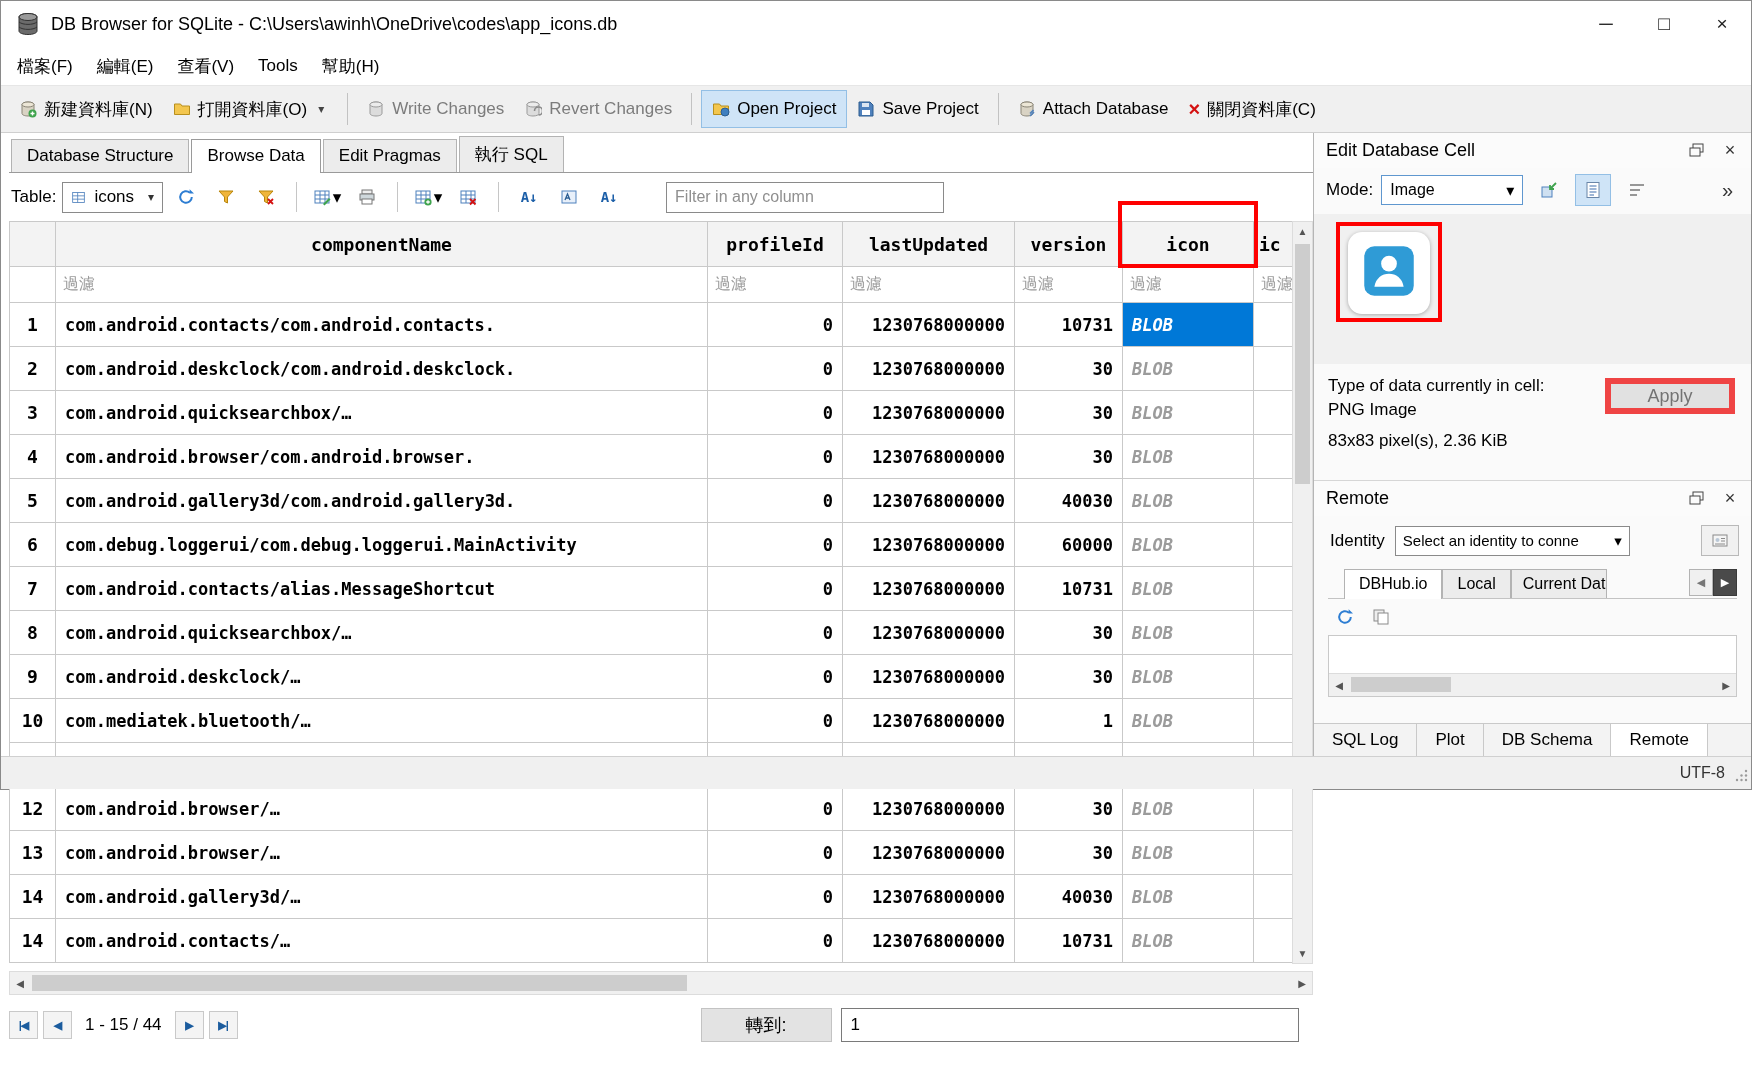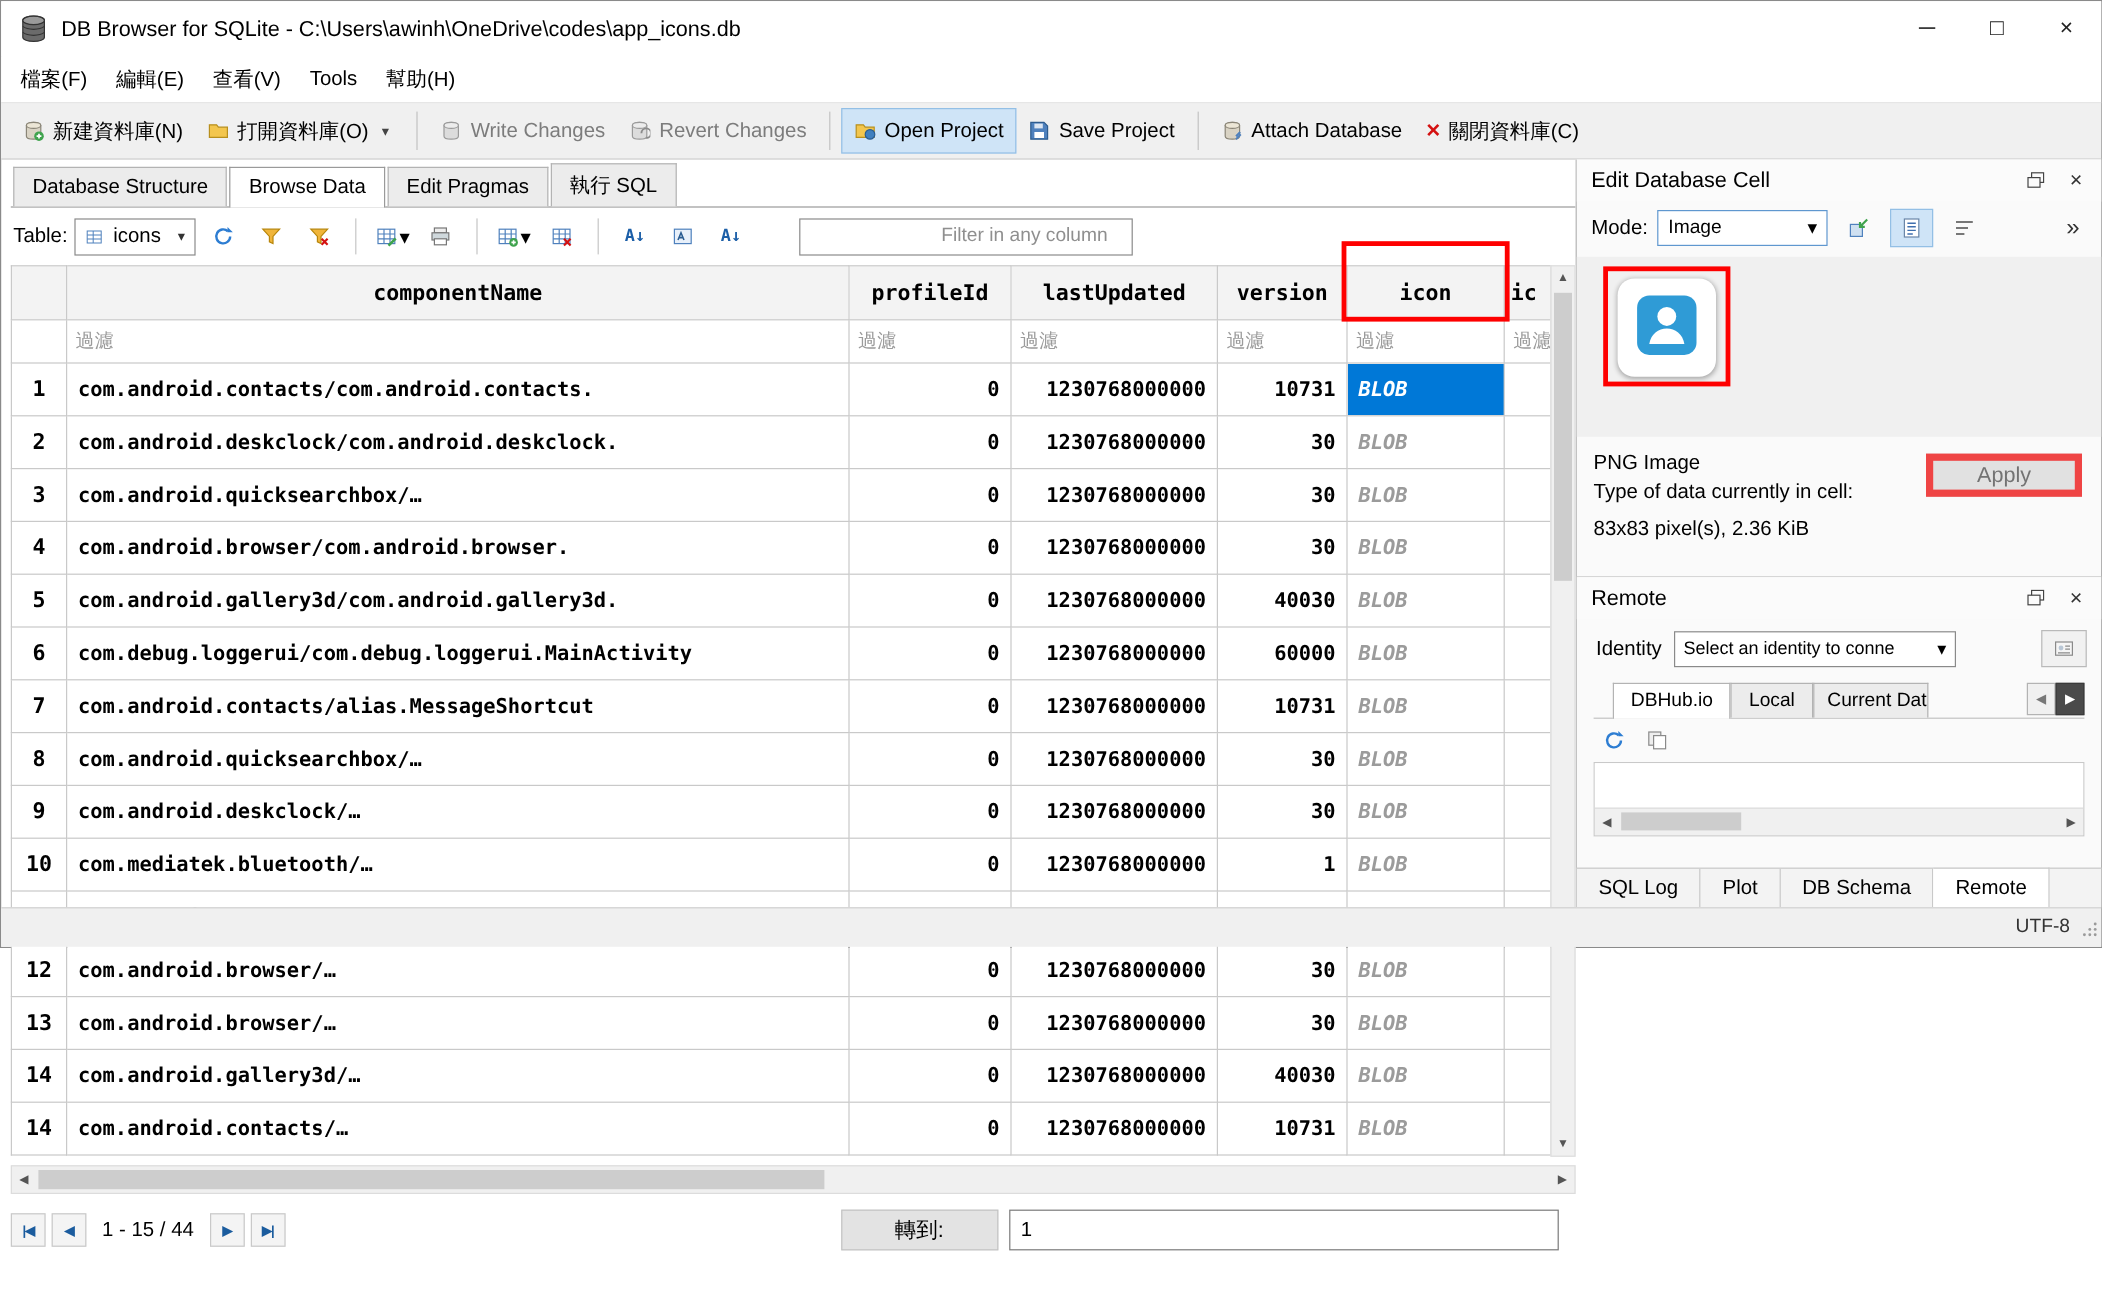--- a/index.html
+++ b/index.html
@@ -35,21 +35,21 @@
   .tabbar { display:flex; align-items:flex-end; height:34px; flex:0 0 34px; border-bottom:1px solid #9a9a9a; padding-left:2px; }
   .tab { padding:6px 15px; font-size:17px; border:1px solid #b3b3b3; border-bottom:none; background:#ececec; margin-right:2px; white-space:nowrap; }
   .tab.active { background:#fff; border-color:#9a9a9a; margin-bottom:-1px; padding-bottom:7px; }
 
   .controls { height:48px; flex:0 0 48px; display:flex; align-items:center; gap:6px; padding:6px 2px; font-size:17px; }
   .combo { height:31px; border:1px solid #8a8a8a; background:#fff; display:flex; align-items:center; padding:0 8px; gap:8px; }
   .combo .cmb-arrow { font-size:12px; color:#333; margin-left:6px; }
   .icon-btn { min-width:34px; height:32px; display:flex; align-items:center; justify-content:center; gap:2px; }
   .ctl-sep { width:1px; height:30px; background:#c6c6c6; margin:0 7px; }
   .sorttxt { font-family:"DejaVu Sans Mono",monospace; font-weight:bold; font-size:14px; color:#1c5fa8; }
-  .filter-input { width:278px; height:31px; border:1px solid #8a8a8a; font-size:16px; color:#6d28d9; padding:0 20px; margin-left:34px; background:#fff; font-family:"Liberation Sans",sans-serif;text-align:right; }
+  .filter-input { width:278px; height:31px; border:1px solid #8a8a8a; font-size:16px; color:#6d28d9; padding:0 8px; margin-left:34px; background:#fff; font-family:"Liberation Sans",sans-serif; }
   .filter-input::placeholder { color:#8f8f8f; }
 
   
   .grid-region { position:relative; flex:0 0 auto; }
   table.grid { border-collapse:collapse; table-layout:fixed; width:1283px; font-family:"DejaVu Sans Mono",monospace; font-weight:bold; font-size:17px; }
   table.grid th, table.grid td { border:1px solid #c9c9c9; overflow:hidden; white-space:nowrap; }
   tr.hdr th { height:45px; background:#f3f3f3; font-size:18px; text-align:center; font-weight:bold; }
   tr.flt td { height:36px; background:#fff; color:#9b9b9b; font-weight:normal; font-family:"Liberation Sans",sans-serif; font-size:16px; padding-left:7px; text-align:left; }
   tr.row td { height:44px; background:#fff; }
   td.rownum { text-align:center; font-size:18px; }
@@ -546,22 +546,22 @@
         <div class="icon-card">
           <span><svg width="54" height="54" viewBox="0 0 48 48">
                 <rect x="2" y="2" width="44" height="44" rx="9" fill="#2f9bd6"></rect>
                 <circle cx="24" cy="17.5" r="7" fill="#fff"></circle>
                 <path d="M11 38c1.2-7.5 6.8-11.5 13-11.5S35.8 30.5 37 38z" fill="#fff"></path>
               </svg></span>
         </div>
       </div>
 
       <div class="type-rows">
+        <div class="type-line">Type of data currently in cell:</div>
         <div class="type-line">PNG Image</div>
-        <div class="type-line">Type of data currently in cell:</div>
         <div class="size-line">83x83 pixel(s), 2.36 KiB</div>
         <div class="apply-btn">Apply</div>
       </div>
 
       <div class="remote-dock">
         <div class="dock-title">
           <span>Remote</span>
           <div class="dock-btns">
             <span class="dock-btn">
                 <svg width="15" height="15" viewBox="0 0 15 15">

